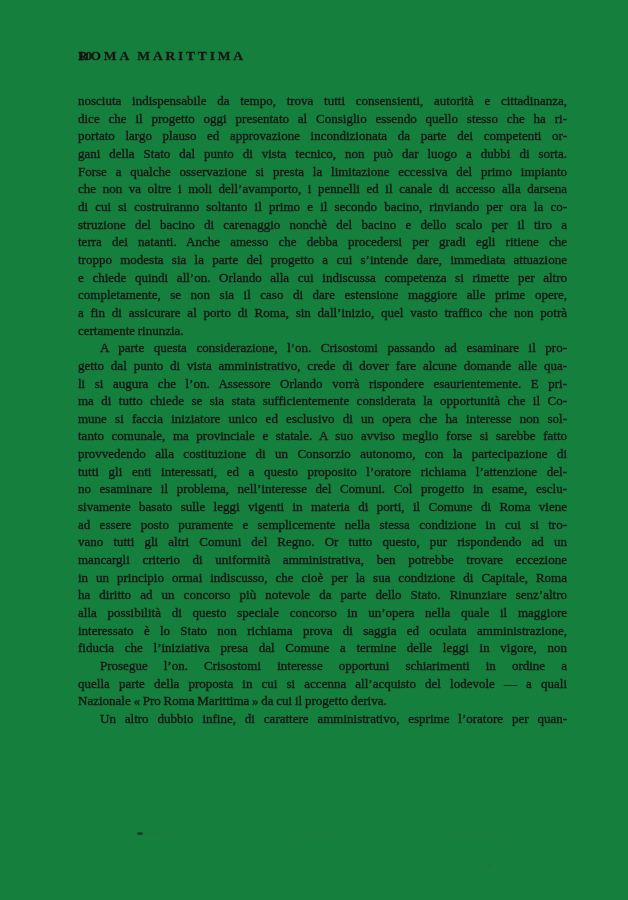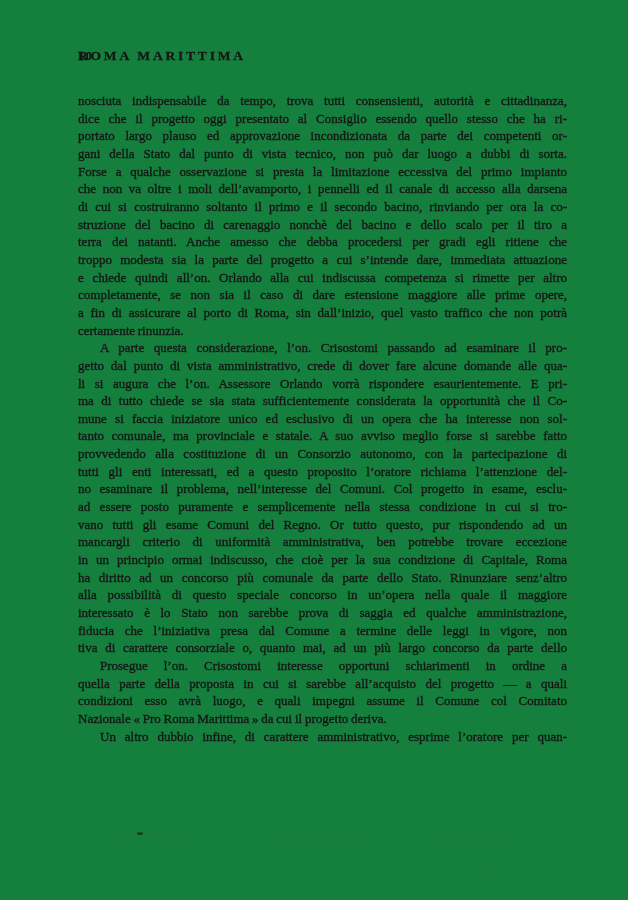--- a/index.html
+++ b/index.html
@@ -132,32 +132,31 @@
       <div class="line last">certamente rinunzia.</div>
       <div class="line indent">A parte questa considerazione, l’on. Crisostomi passando ad esaminare il pro-</div>
       <div class="line">getto dal punto di vista amministrativo, crede di dover fare alcune domande alle qua-</div>
       <div class="line">li si augura che l’on. Assessore Orlando vorrà rispondere esaurientemente. E pri-</div>
       <div class="line">ma di tutto chiede se sia stata sufficientemente considerata la opportunità che il Co-</div>
       <div class="line">mune si faccia iniziatore unico ed esclusivo di un opera che ha interesse non sol-</div>
       <div class="line">tanto comunale, ma provinciale e statale. A suo avviso meglio forse si sarebbe fatto</div>
       <div class="line">provvedendo alla costituzione di un Consorzio autonomo, con la partecipazione di</div>
       <div class="line">tutti gli enti interessati, ed a questo proposito l’oratore richiama l’attenzione del-</div>
       <div class="line">no esaminare il problema, nell’interesse del Comuni. Col progetto in esame, esclu-</div>
+      <div class="line">sivamente basato sulle leggi vigenti in materia di porti, il Comune di Roma viene</div>
       <div class="line">ad essere posto puramente e semplicemente nella stessa condizione in cui si tro-</div>
-      <div class="line">vano tutti gli esame Comuni del Regno. Or tutto questo, pur rispondendo ad un</div>
+      <div class="line">vano tutti gli altri Comuni del Regno. Or tutto questo, pur rispondendo ad un</div>
       <div class="line">mancargli criterio di uniformità amministrativa, ben potrebbe trovare eccezione</div>
       <div class="line">in un principio ormai indiscusso, che cioè per la sua condizione di Capitale, Roma</div>
-      <div class="line">ha diritto ad un concorso più comunale da parte dello Stato. Rinunziare senz’altro</div>
+      <div class="line">ha diritto ad un concorso più notevole da parte dello Stato. Rinunziare senz’altro</div>
       <div class="line">alla possibilità di questo speciale concorso in un’opera nella quale il maggiore</div>
-      <div class="line">interessato è lo Stato non sarebbe prova di saggia ed qualche amministrazione,</div>
+      <div class="line">interessato è lo Stato non richiama prova di saggia ed oculata amministrazione,</div>
       <div class="line">fiducia che l’iniziativa presa dal Comune a termine delle leggi in vigore, non</div>
-      <div class="line">tiva di carattere consorziale o, quanto mai, ad un più largo concorso da parte dello</div>
       <div class="line indent">Prosegue l’on. Crisostomi interesse opportuni schiarimenti in ordine a</div>
-      <div class="line">quella parte della proposta in cui si sarebbe all’acquisto del progetto — a quali</div>
-      <div class="line">condizioni esso avrà luogo, e quali impegni assume il Comune col Comitato</div>
+      <div class="line">quella parte della proposta in cui si accenna all’acquisto del lodevole — a quali</div>
       <div class="line last">Nazionale « Pro Roma Marittima » da cui il progetto deriva.</div>
       <div class="line indent">Un altro dubbio infine, di carattere amministrativo, esprime l’oratore per quan-</div>
     </div>
 
   <div class="noise-right"></div>
   <div class="smear-bottom"></div>
   <div class="ink-speck"></div>
   <div class="faint-dot"></div>
 
 </div>

